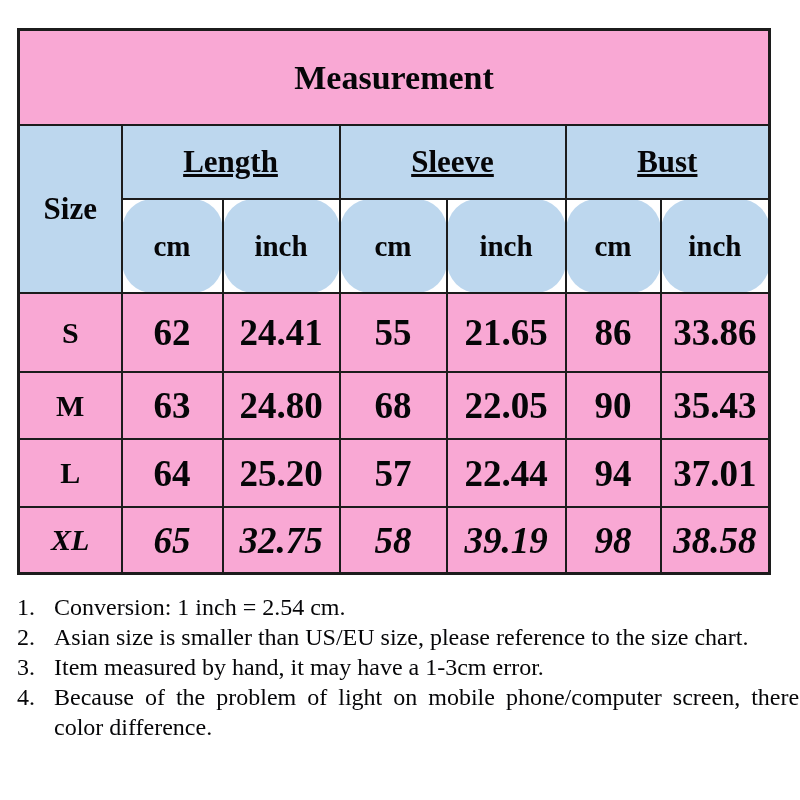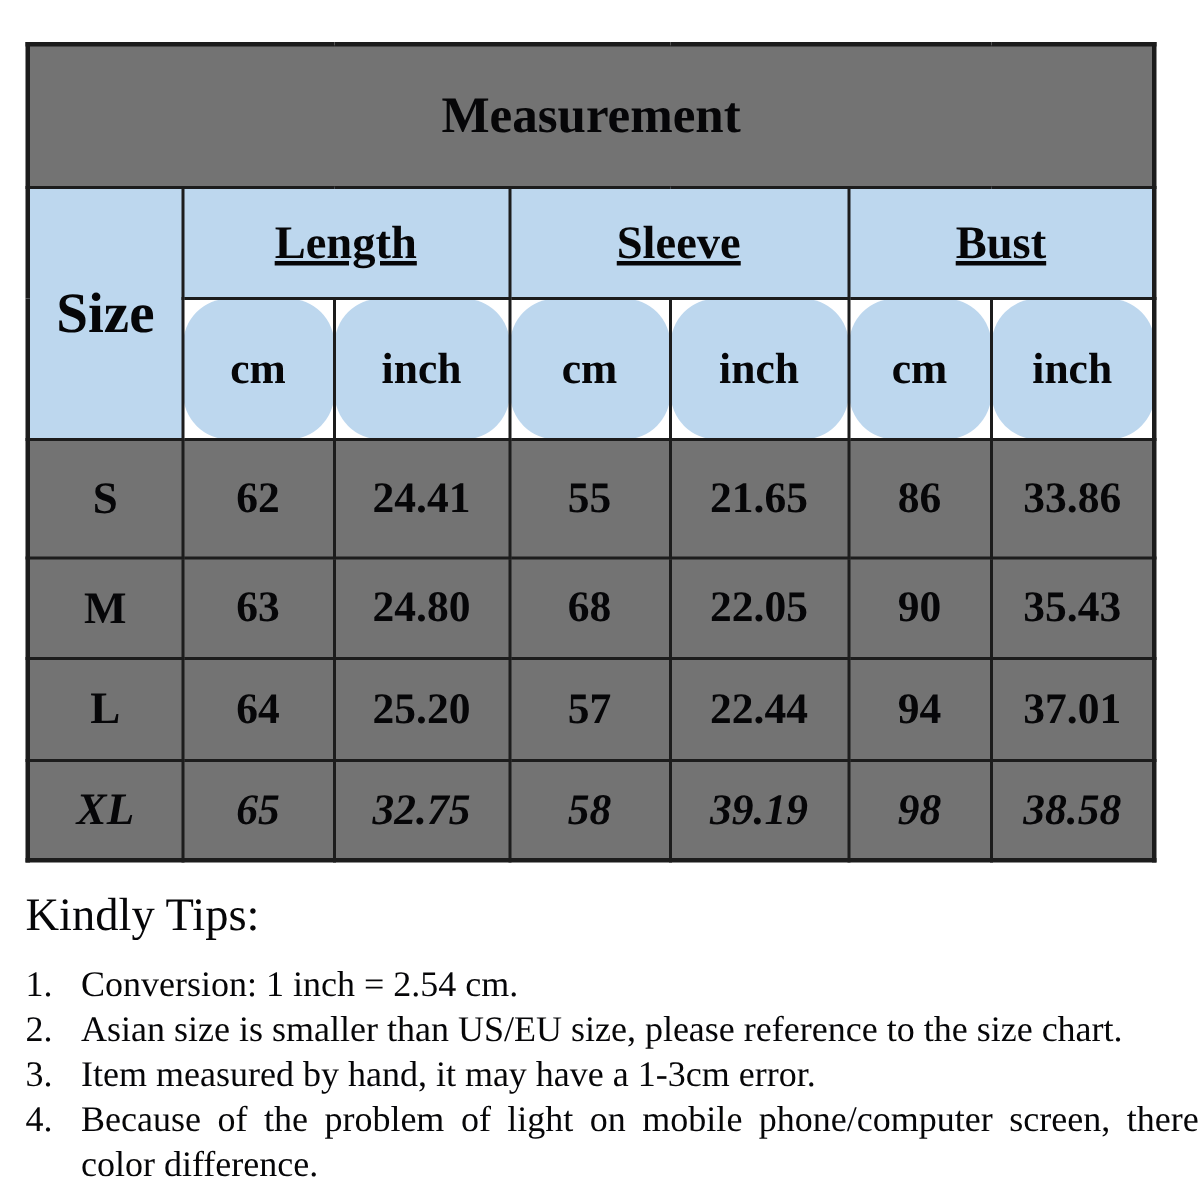--- a/index.html
+++ b/index.html
@@ -26,49 +26,49 @@
     border-collapse: collapse;
     table-layout: fixed;
     border: 3px solid #1c1c1c;
   }
   table.size-chart td {
     border: 2px solid #1c1c1c;
     text-align: center;
     vertical-align: middle;
     padding: 0;
     font-weight: bold;
-    background: #737373;
+    background: #f9a8d4;
   }
   td.title-cell {
     height: 93px;
     font-size: 34px;
     background: #ffffff;
   }
   td.hdr {
     background: #bdd7ee !important;
   }
   td.group-cell {
     height: 72px;
     font-size: 31px;
     text-decoration: underline;
   }
   td.size-head-cell {
-    font-size: 38px;
+    font-size: 31px;
   }
   td.unit-cell {
     height: 92px;
     font-size: 29px;
     border-radius: 31px;
   }
   tr.row-s  td { height: 77px; }
   tr.row-m  td { height: 65px; }
   tr.row-l  td { height: 66px; }
   tr.row-xl td { height: 64px; font-style: italic; }
   td.size-cell { font-size: 30px; }
-  td.val-cell  { font-size: 29px; }
+  td.val-cell  { font-size: 37px; }
 
   .tips {
     position: absolute;
     left: 17px;
     top: 592px;
     width: 783px;
   }
   .tips-heading {
     font-size: 31px;
     font-weight: normal;
@@ -167,21 +167,20 @@
         <td class="val-cell">32.75</td>
         <td class="val-cell">58</td>
         <td class="val-cell">39.19</td>
         <td class="val-cell">98</td>
         <td class="val-cell">38.58</td>
       </tr>
     </tbody>
   </table>
 
   <div class="tips">
-    <div class="tips-heading">Kindly Tips:</div>
     <ol class="tips-list">
       <li class="tip-item">
         <span class="tip-num">1.</span>
         <span class="tip-text">Conversion: 1 inch = 2.54 cm.</span>
       </li>
       <li class="tip-item">
         <span class="tip-num">2.</span>
         <span class="tip-text">Asian size is smaller than US/EU size, please reference to the size chart.</span>
       </li>
       <li class="tip-item">

